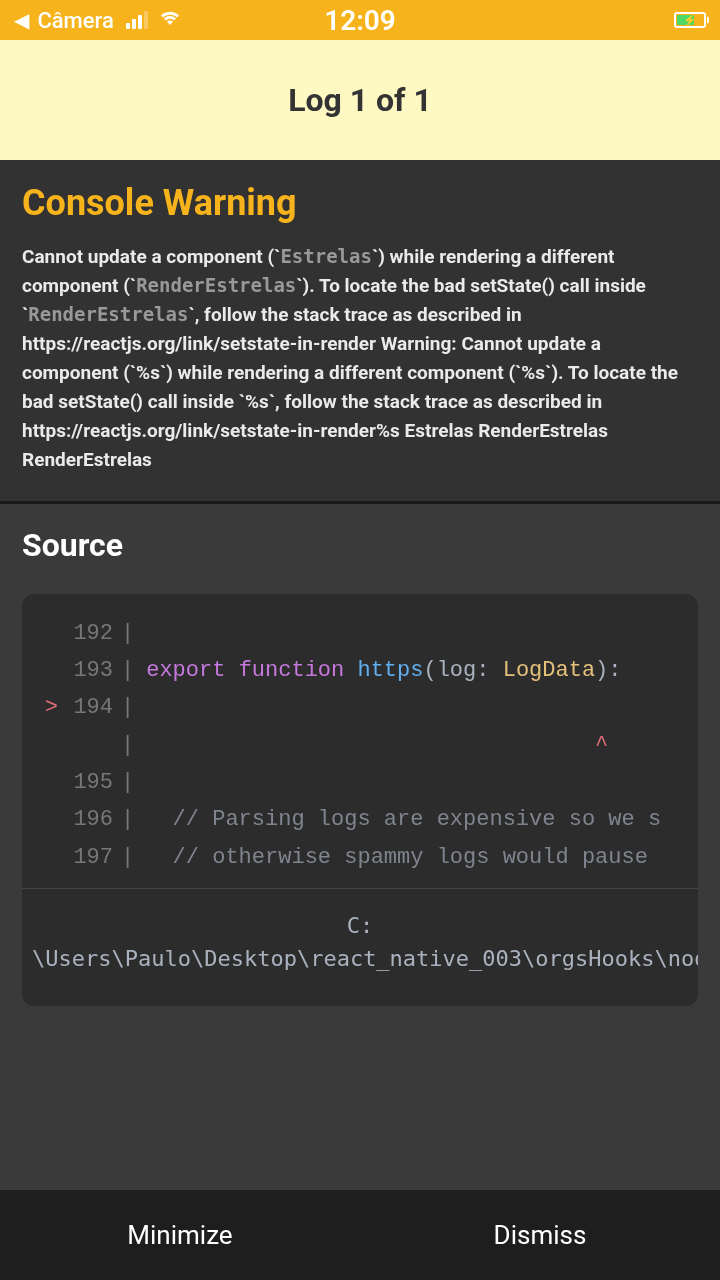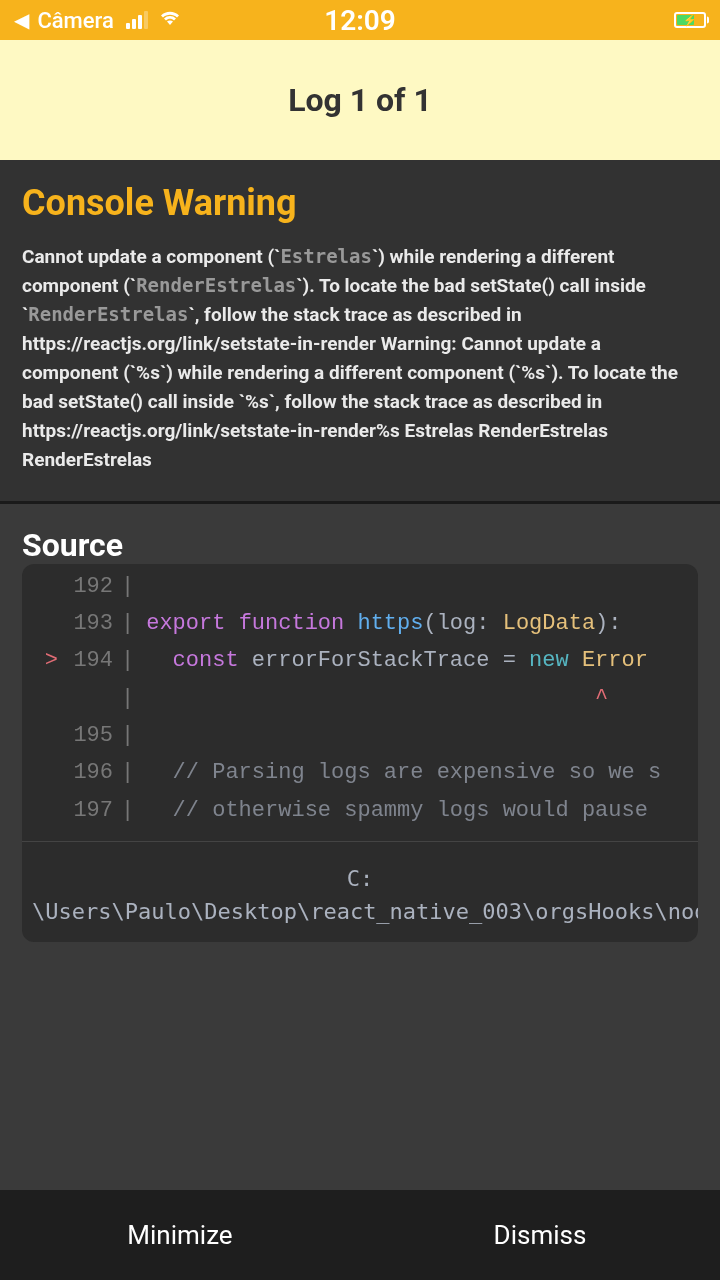--- a/index.html
+++ b/index.html
@@ -144,25 +144,26 @@
     .source-section {
       padding: 22px 22px 0 22px;
       flex: 1;
       overflow: hidden;
       background: #3a3a3a;
     }
     .source-title {
       color: #fff;
       font-size: 32px;
       font-weight: 700;
+      margin-bottom: 30px;
     }
     .code-block {
       background: #2c2c2c;
       border-radius: 12px;
-      padding: 4px 0;
+      padding: 21px 0;
       font-family: Menlo, Consolas, "Courier New", monospace;
       font-size: 22px;
       line-height: 1.7;
       overflow: hidden;
       white-space: nowrap;
     }
     .code-line {
       display: flex;
       padding: 0 16px;
     }
@@ -268,21 +269,20 @@
       <div class="code-line">
         <span class="marker"></span>
         <span class="lineno">193</span>
         <span class="pipe">|</span>
         <span class="code"><span class="tk-keyword">export</span> <span class="tk-keyword">function</span> <span class="tk-func">https</span><span class="tk-text">(log: </span><span class="tk-type">LogData</span><span class="tk-text">):</span></span>
       </div>
       <div class="code-line">
         <span class="marker">&gt;</span>
         <span class="lineno">194</span>
         <span class="pipe">|</span>
-        <span class="code">  <span class="tk-keyword">const</span><span class="tk-text"> errorForStackTrace </span><span class="tk-text">= </span><span class="tk-keyword2">new</span><span class="tk-type"> Error</span></span>
       </div>
       <div class="code-line">
         <span class="marker"></span>
         <span class="lineno"></span>
         <span class="pipe">|</span>
         <span class="code">                                  <span class="tk-caret">^</span></span>
       </div>
       <div class="code-line">
         <span class="marker"></span>
         <span class="lineno">195</span>

